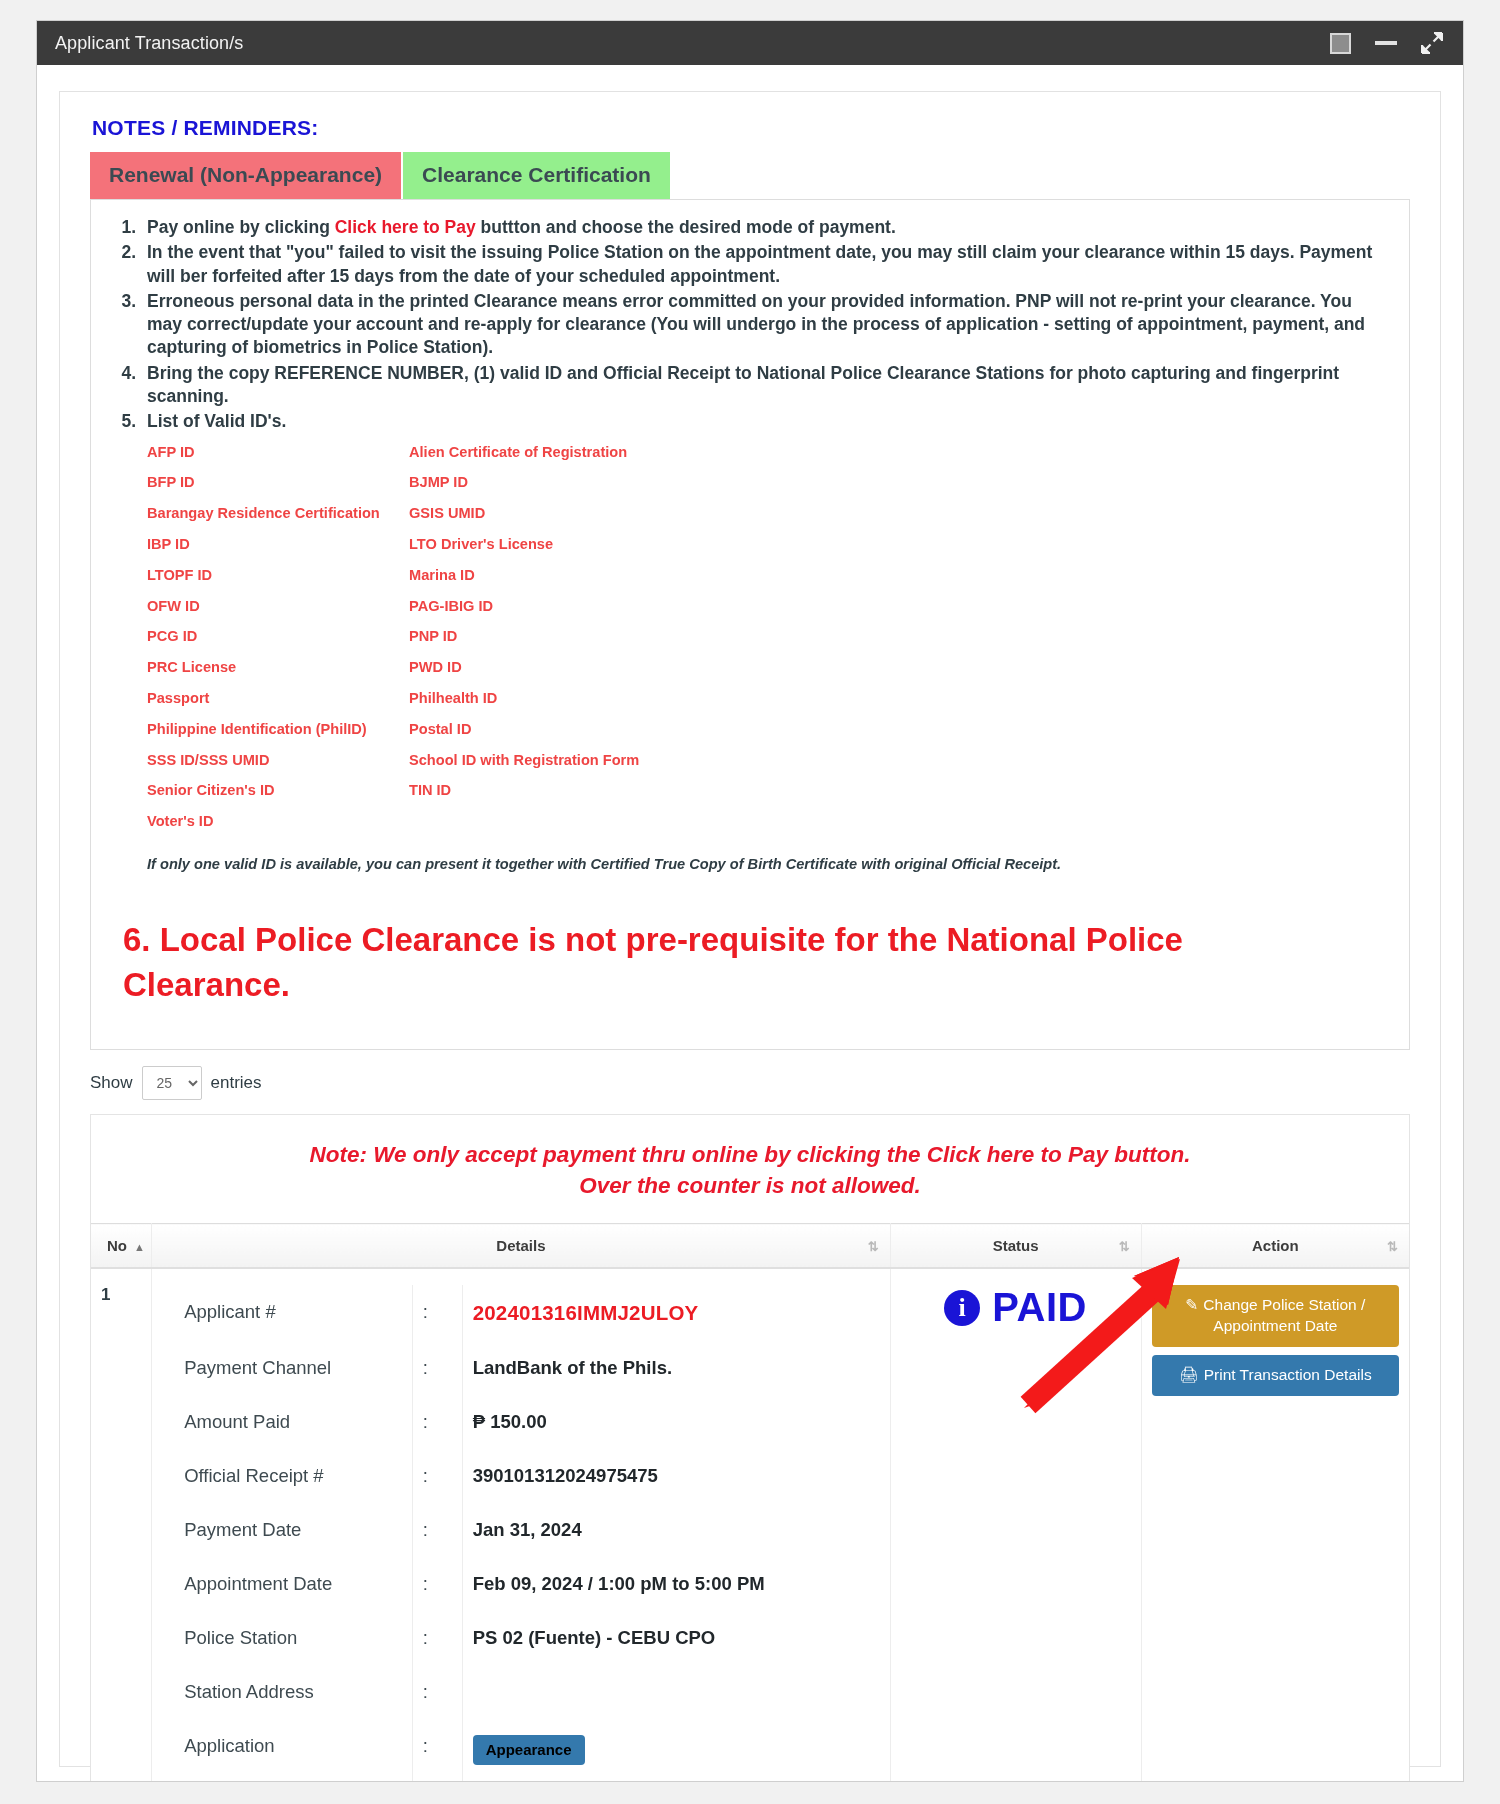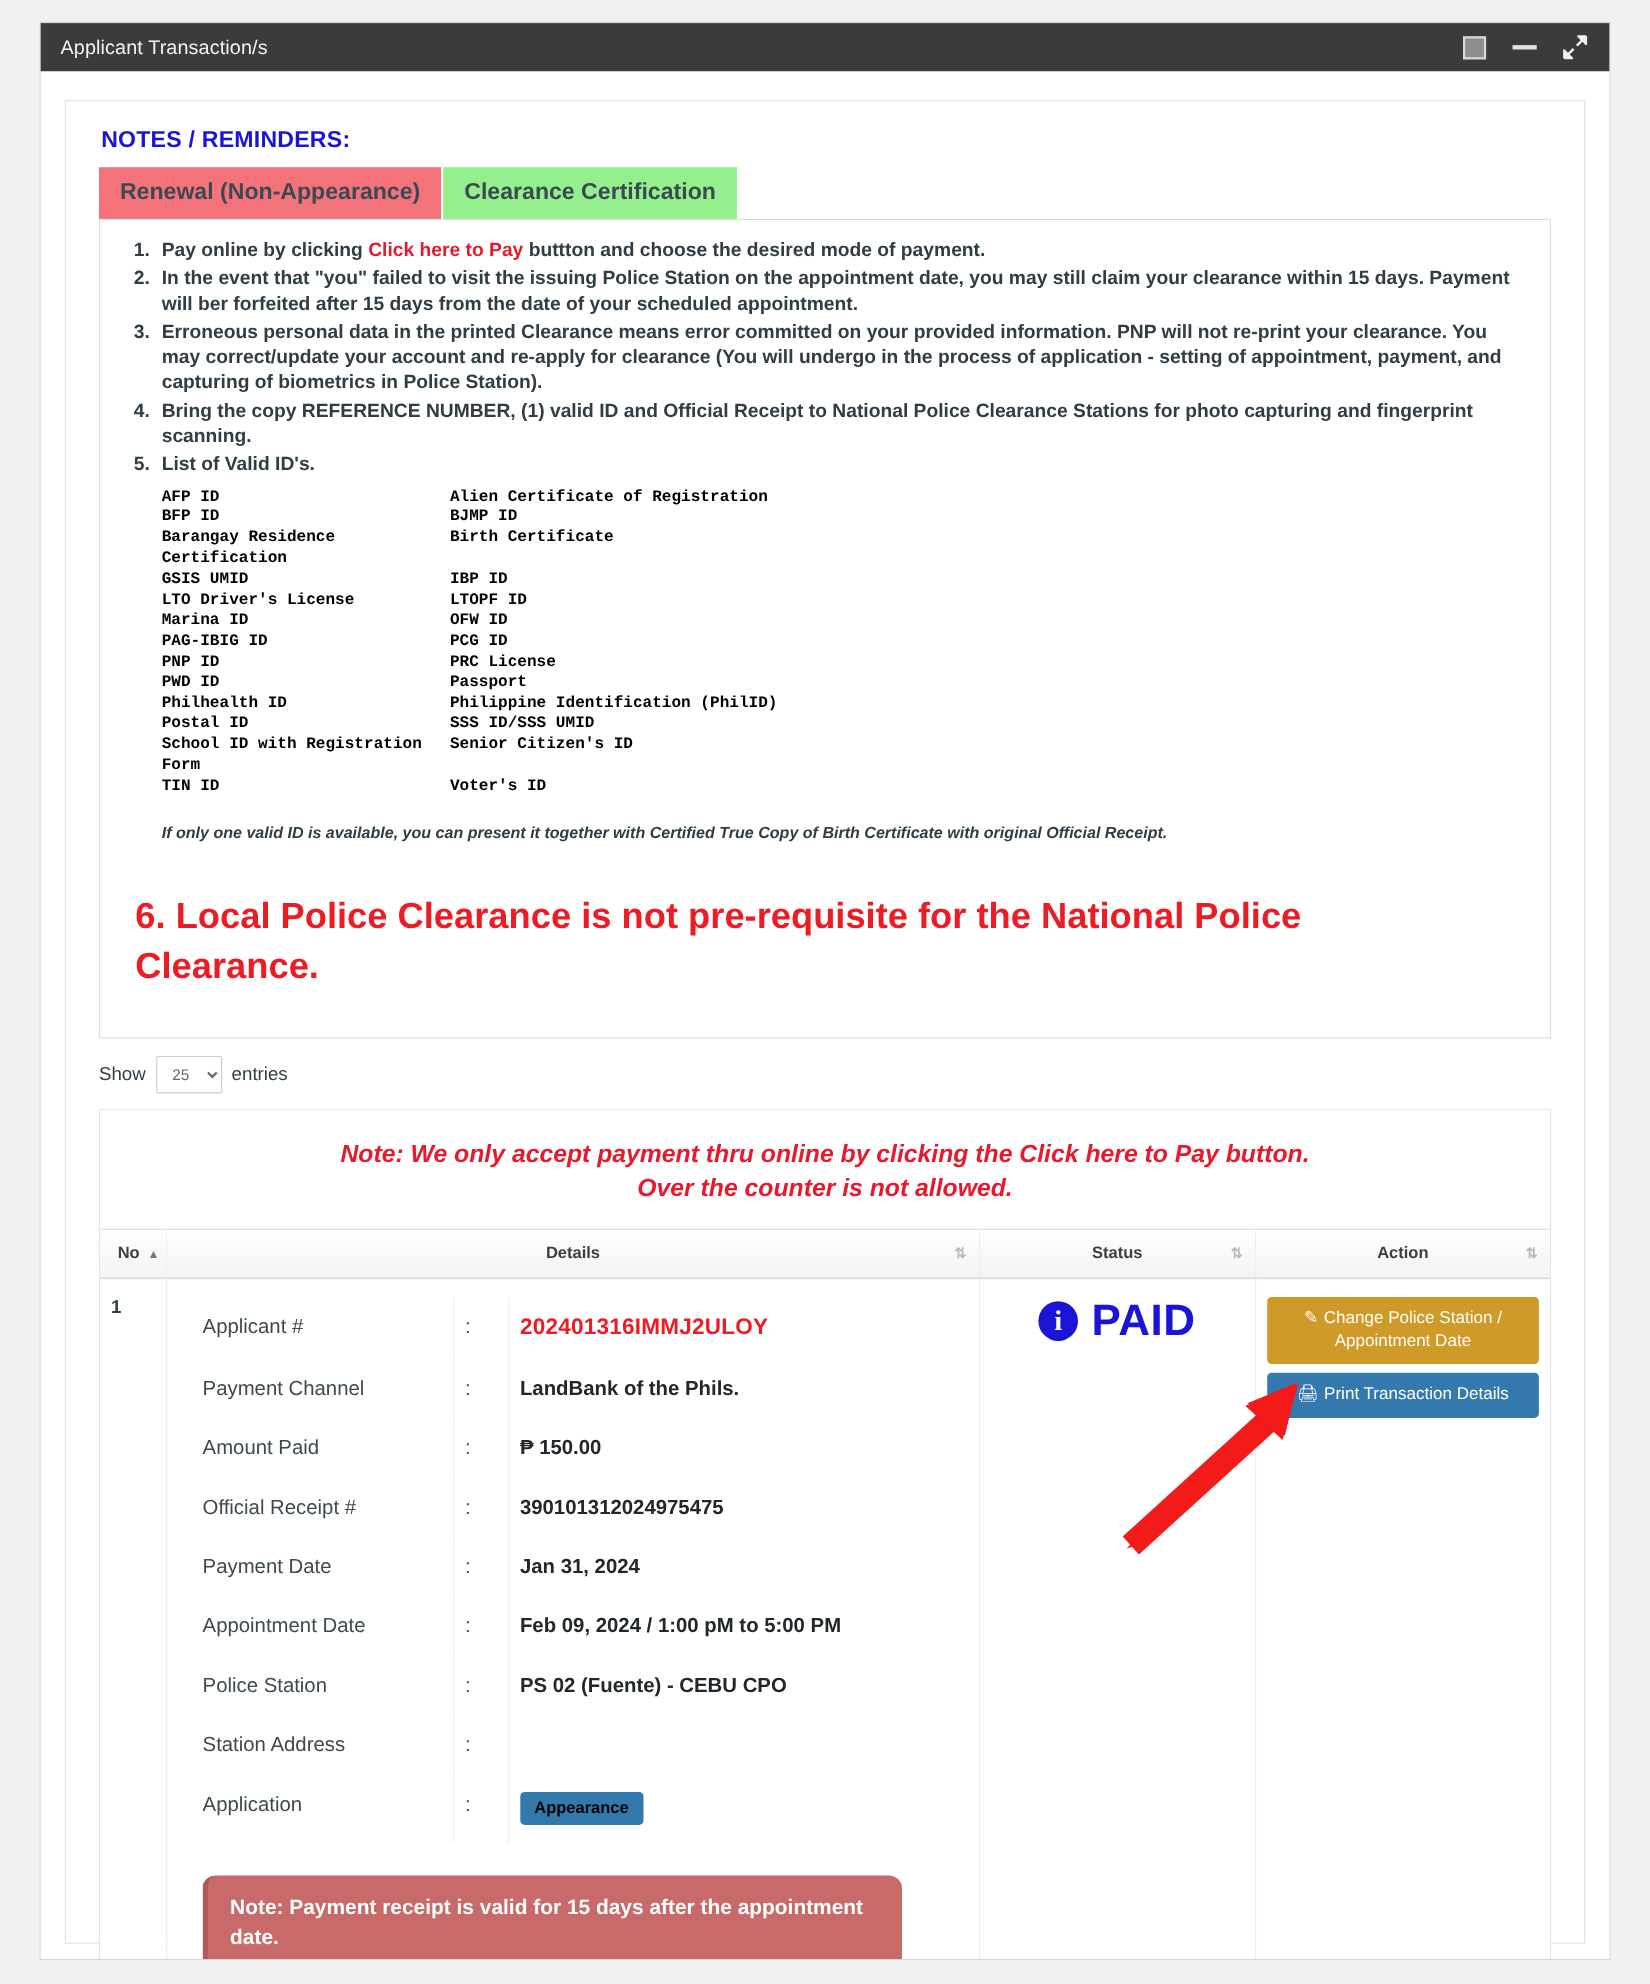--- a/index.html
+++ b/index.html
@@ -110,26 +110,25 @@
     font-weight: bold;
     line-height: 1.33;
   }
   ol.notes-list > li { margin-bottom: 2px; padding-left: 6px; }
   .hl-red { color: #e8192c; }
 
   .idgrid {
     margin: 9px 0 0 0;
     display: grid;
     grid-template-columns: 262px auto;
-    row-gap: 0px;
+    row-gap: 12px;
     font-size: 14.6px;
     font-weight: bold;
-    color: #000000;
+    color: #ef4444;
     line-height: 1.29;
-    font-family: Liberation Mono, monospace;
   }
   .id-note {
     margin-top: 24px;
     font-size: 14.6px;
     font-weight: bold;
     font-style: italic;
     color: #2f3d44;
   }
   .rule6 {
     margin: 42px 0 20px 22px;
@@ -334,21 +333,20 @@
             <li>Erroneous personal data in the printed Clearance means error committed on your provided information. PNP will not re-print your clearance. You may correct/update your account and re-apply for clearance (You will undergo in the process of application - setting of appointment, payment, and capturing of biometrics in Police Station).</li>
             <li>Bring the copy REFERENCE NUMBER, (1) valid ID and Official Receipt to National Police Clearance Stations for photo capturing and fingerprint scanning.</li>
             <li>
               <span>List of Valid ID's.</span>
               <div class="idgrid">
                 <span>AFP ID</span>
                 <span>Alien Certificate of Registration</span>
                 <span>BFP ID</span>
                 <span>BJMP ID</span>
                 <span>Barangay Residence Certification</span>
-                <span>Birth Certificate</span>
                 <span>GSIS UMID</span>
                 <span>IBP ID</span>
                 <span>LTO Driver's License</span>
                 <span>LTOPF ID</span>
                 <span>Marina ID</span>
                 <span>OFW ID</span>
                 <span>PAG-IBIG ID</span>
                 <span>PCG ID</span>
                 <span>PNP ID</span>
                 <span>PRC License</span>

